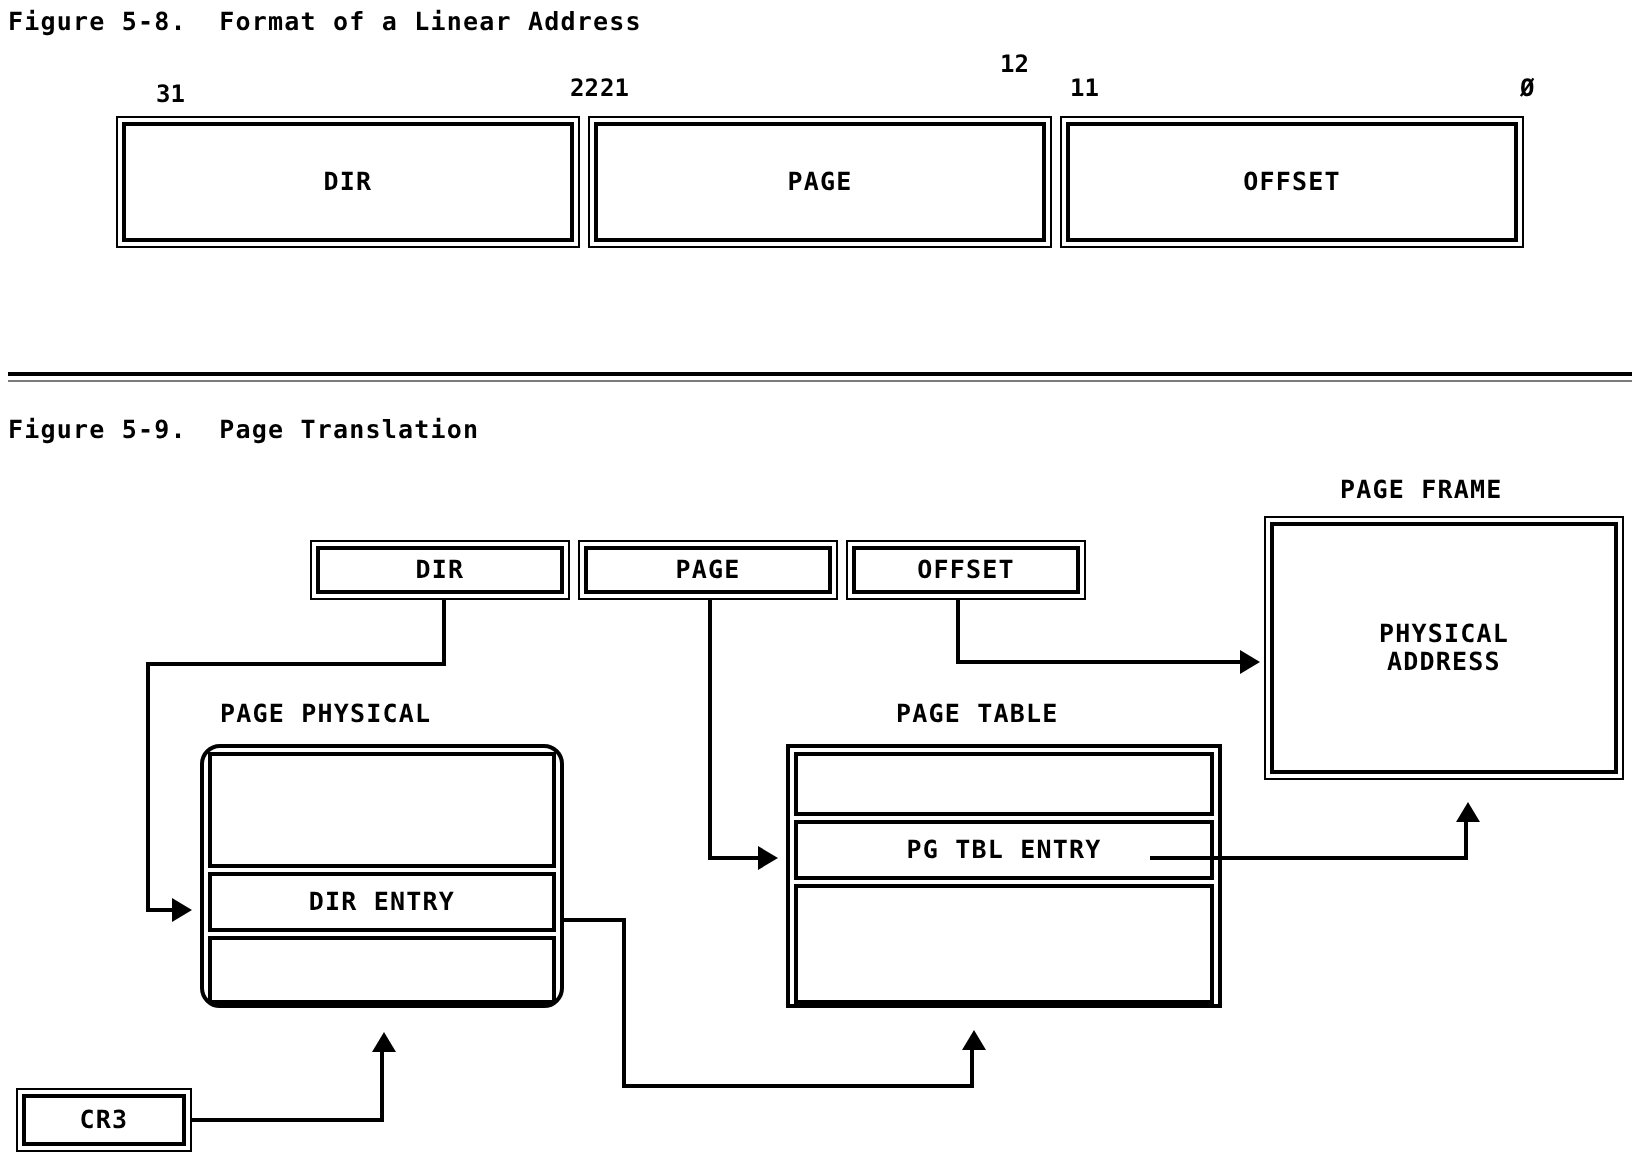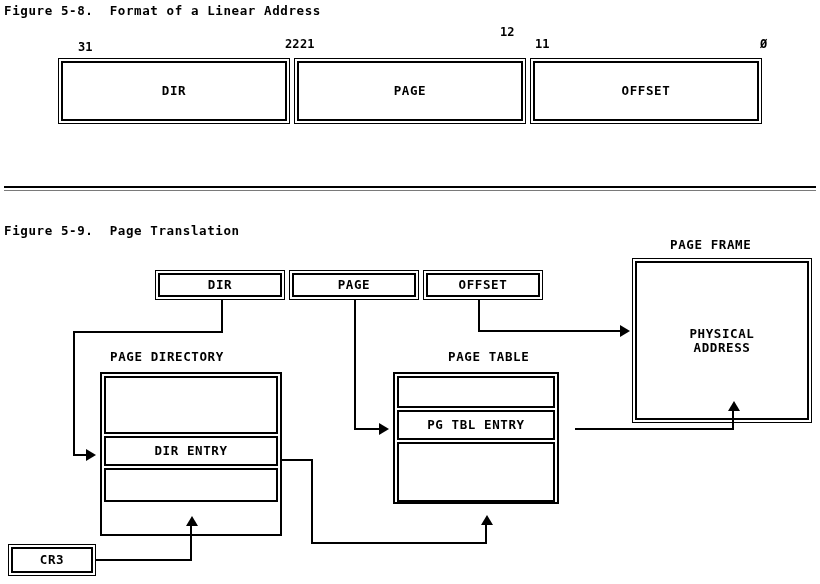--- a/index.html
+++ b/index.html
@@ -135,71 +135,71 @@
 
 <div class="abs dbox" style="left:530px; top:58px; width:232px; height:66px;">
   <div class="dbox-in">
     <span class="boxlabel">OFFSET</span>
   </div>
 </div>
 
 <div class="abs hrule-thick" style="left:4px; top:186px; width:812px;"></div>
 <div class="abs hrule-thin" style="left:4px; top:190px; width:812px;"></div>
 
-<div class="abs caption" style="left:4px; top:208px;margin-top:16px;">Figure 5-9.  Page Translation</div>
+<div class="abs caption" style="left:4px; top:208px;">Figure 5-9.  Page Translation</div>
 
 <div class="abs dbox" style="left:155px; top:270px; width:130px; height:30px;">
   <div class="dbox-in">
     <span class="boxlabel">DIR</span>
   </div>
 </div>
 
 <div class="abs dbox" style="left:289px; top:270px; width:130px; height:30px;">
   <div class="dbox-in">
     <span class="boxlabel">PAGE</span>
   </div>
 </div>
 
 <div class="abs dbox" style="left:423px; top:270px; width:120px; height:30px;">
   <div class="dbox-in">
     <span class="boxlabel">OFFSET</span>
   </div>
 </div>
 
-<div class="abs caption" style="left:110px; top:350px;">PAGE DIRECTORY</div>
-
-<div class="abs tbl" style="left:100px; top:372px; width:182px; height:164px;">
+<div class="abs caption" style="left:110px; top:350px;">PAGE PHYSICAL</div>
+
+<div class="abs tbl" style="left:100px; top:372px; width:182px; height:132px;border-radius:10px;">
   <div class="tbl-cell" style="height:58px;">
     <span class="boxlabel"></span>
   </div>
   <div class="tbl-cell" style="height:30px;">
     <span class="boxlabel">DIR ENTRY</span>
   </div>
   <div class="tbl-cell" style="height:34px;">
     <span class="boxlabel"></span>
   </div>
 </div>
 
 <div class="abs caption" style="left:448px; top:350px;">PAGE TABLE</div>
 
-<div class="abs tbl" style="left:393px; top:372px; width:166px; height:132px;">
+<div class="abs tbl" style="left:393px; top:372px; width:218px; height:132px;">
   <div class="tbl-cell" style="height:32px;">
     <span class="boxlabel"></span>
   </div>
   <div class="tbl-cell" style="height:30px;">
     <span class="boxlabel">PG TBL ENTRY</span>
   </div>
   <div class="tbl-cell" style="height:60px;">
     <span class="boxlabel"></span>
   </div>
 </div>
 
 <div class="abs caption" style="left:670px; top:238px;">PAGE FRAME</div>
 
-<div class="abs dbox" style="left:632px; top:258px; width:180px; height:165px;">
+<div class="abs dbox" style="left:632px; top:258px; width:180px; height:132px;">
   <div class="dbox-in" style="flex-direction:column;">
     <span class="boxlabel">PHYSICAL</span>
     <span class="boxlabel">ADDRESS</span>
   </div>
 </div>
 
 <div class="abs dbox" style="left:8px; top:544px; width:88px; height:32px;">
   <div class="dbox-in">
     <span class="boxlabel">CR3</span>
   </div>

